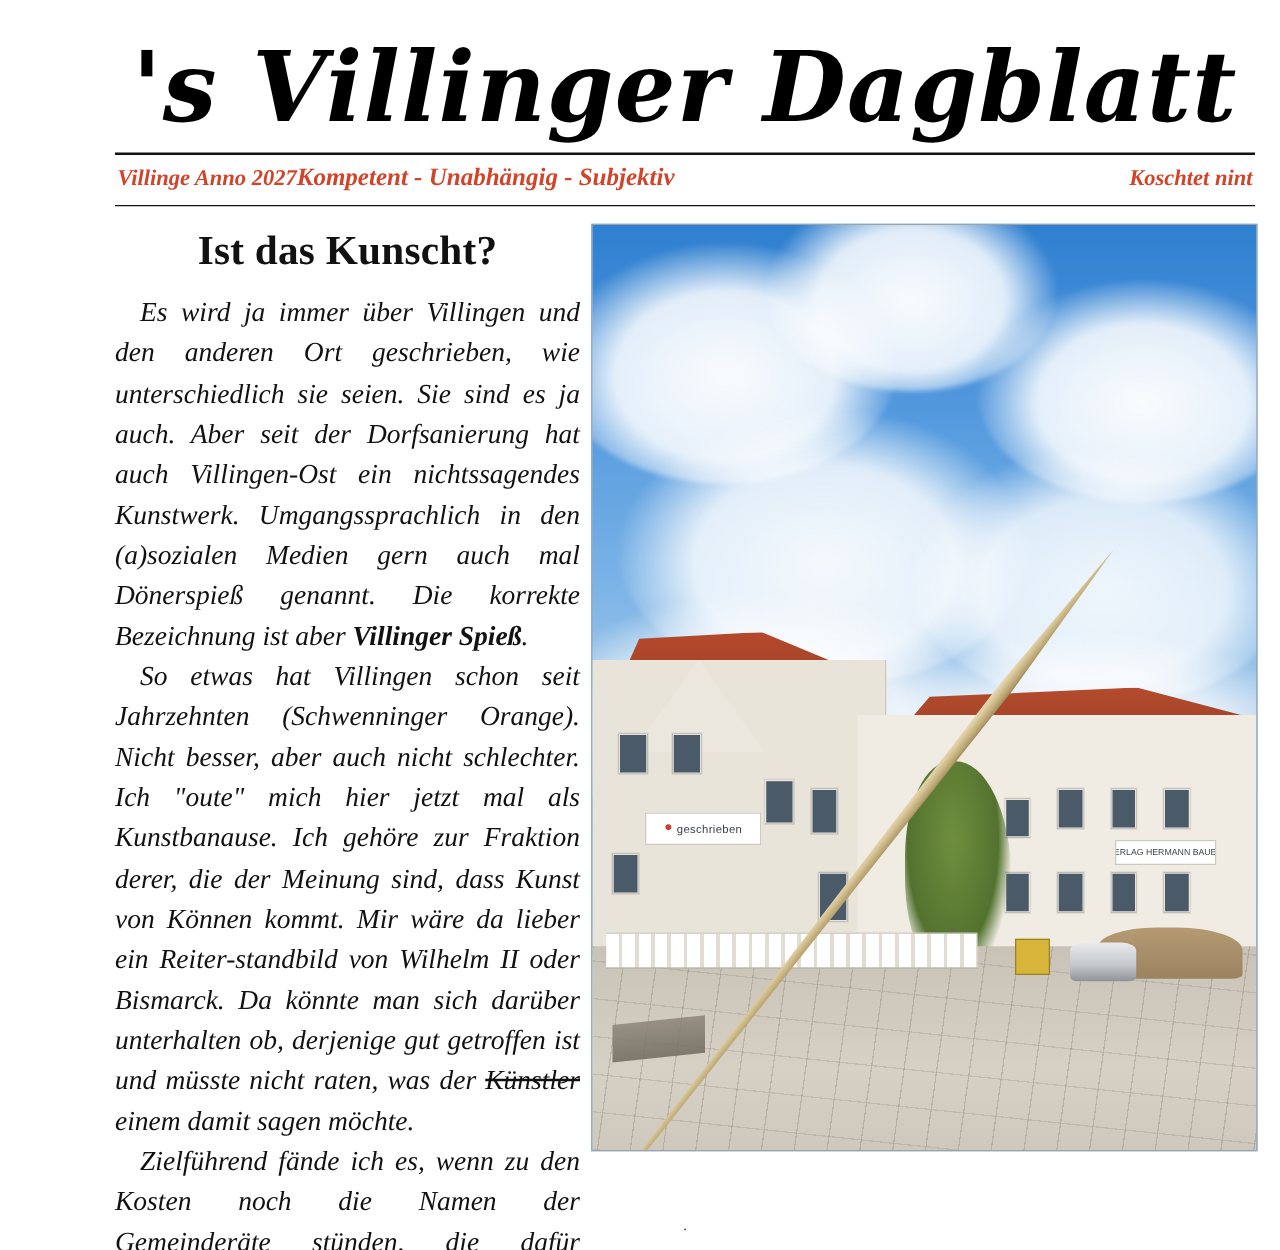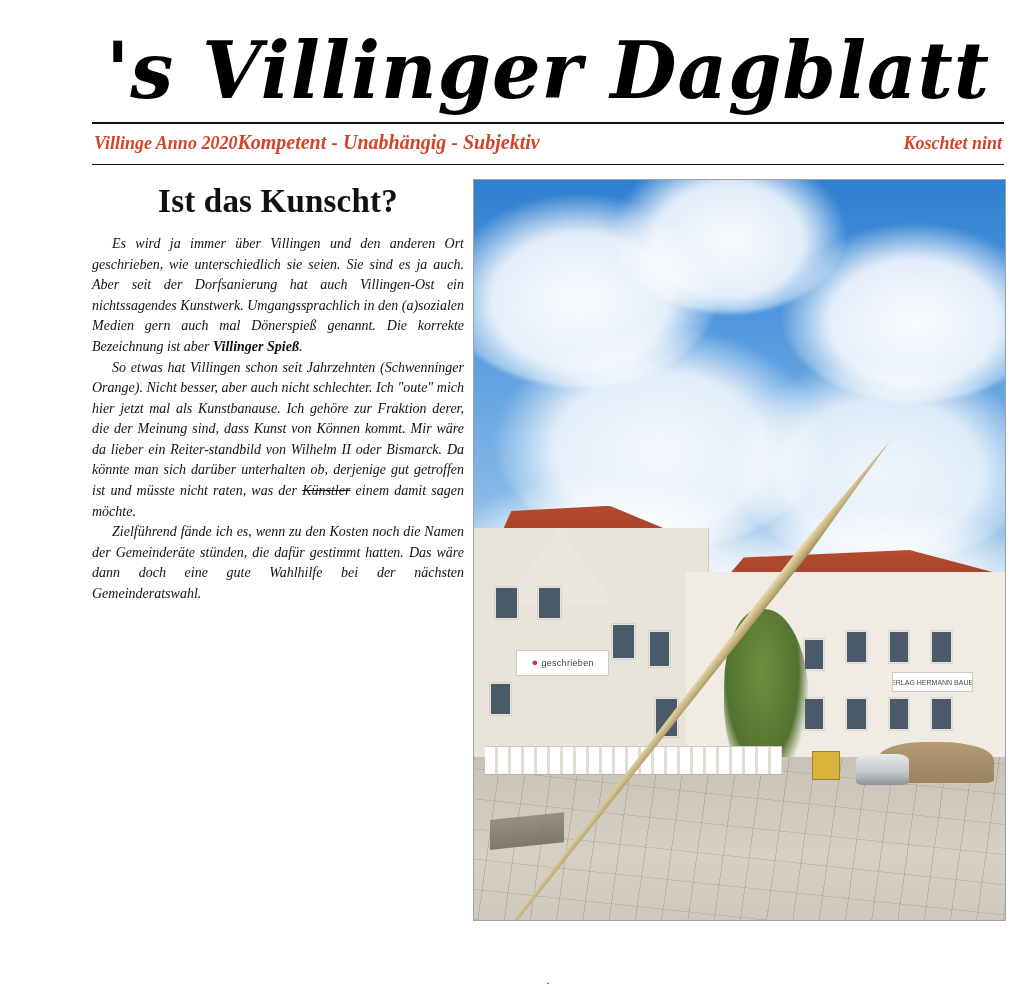--- a/index.html
+++ b/index.html
@@ -76,21 +76,21 @@
     font-family: "Liberation Serif", serif;
     font-size: 33px;
     font-weight: 700;
     text-align: center;
     margin: 4px 0 14px 0;
     letter-spacing: 0.2px;
   }
   .article p {
     margin: 0;
     font-style: italic;
-    font-size: 14px;
+    font-size: 22px;
     line-height: 1.47;
     text-align: justify;
     text-indent: 20px;
     hyphens: manual;
   }
   .article p.first { text-indent: 20px; }
   .article b { font-weight: 700; font-style: italic; }
   .strike { text-decoration: line-through; }
 
   
@@ -290,21 +290,21 @@
 </style>
 </head>
 <body>
 
 <div class="page">
 
   <div class="masthead">
     <div class="masthead-title">'s Villinger Dagblatt</div>
     <hr class="rule">
     <div class="subbar">
-      <span class="left">Villinge Anno 2020</span>
+      <span class="left">Villinge Anno 2027</span>
       <span class="center">Kompetent - Unabhängig - Subjektiv</span>
       <span class="right">Koschtet nint</span>
     </div>
     <hr class="rule thin">
   </div>
 
   <div class="content">
 
     <div class="col-text">
       <h1 class="headline">Ist das Kunscht?</h1>

